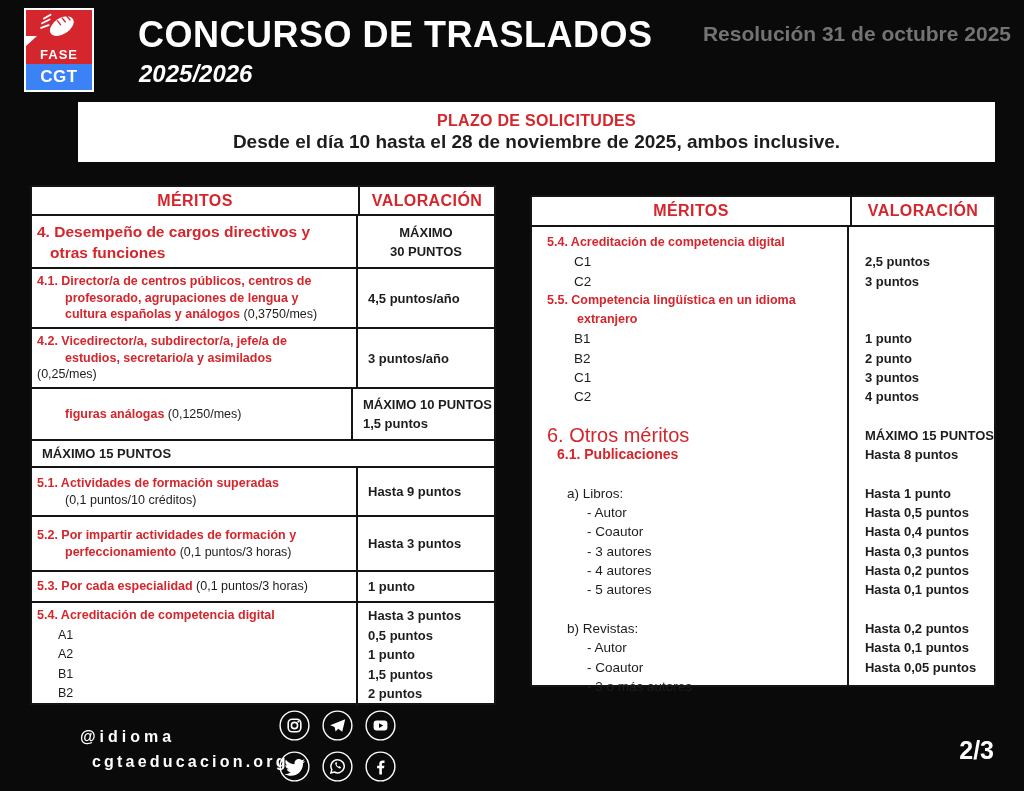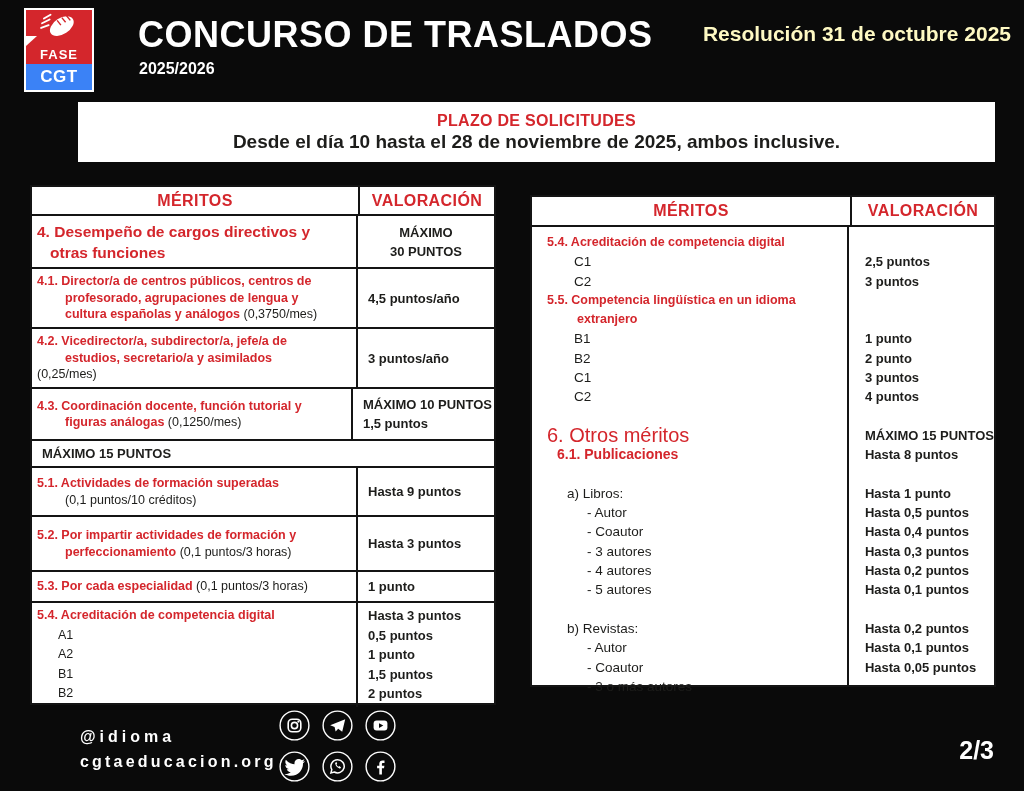--- a/index.html
+++ b/index.html
@@ -9,22 +9,22 @@
 
   
   .logo-card{position:absolute;left:24px;top:8px;width:70px;height:84px;background:#fff;padding:2px;box-sizing:border-box;}
   .logo-inner{position:relative;width:100%;height:100%;background:var(--red);overflow:hidden;}
   .logo-fist{position:absolute;left:0;top:1px;width:100%;height:32px;}
   .logo-wedge{position:absolute;left:0;top:26px;width:0;height:0;border-bottom:10px solid transparent;border-left:11px solid #fff;}
   .logo-fase{position:absolute;left:0;right:0;top:37px;text-align:center;color:#fff;font-weight:800;font-size:13px;letter-spacing:1px;}
   .logo-cgt{position:absolute;left:0;right:0;bottom:0;height:26px;background:#3b82f6;display:flex;align-items:center;justify-content:center;
             color:#fff;font-weight:800;font-size:17px;letter-spacing:.5px;}
   .title{position:absolute;left:138px;top:14px;color:#fff;font-weight:800;font-size:36px;letter-spacing:.5px;white-space:nowrap;}
-  .season{position:absolute;left:139px;top:60px;color:#fff;font-weight:700;font-size:16px;}
-  .resolution{position:absolute;right:13px;top:22px;color:#fef9c3;font-weight:700;font-size:21px;white-space:nowrap;}
+  .season{position:absolute;left:139px;top:60px;color:#fff;font-weight:700;font-size:24px;font-style:italic;}
+  .resolution{position:absolute;right:13px;top:22px;color:#737373;font-weight:700;font-size:21px;white-space:nowrap;}
 
   
   .banner{position:absolute;left:78px;top:102px;width:917px;height:60px;background:#fff;display:flex;flex-direction:column;
           align-items:center;justify-content:center;gap:1px;}
   .banner-title{color:var(--red);font-weight:800;font-size:16px;letter-spacing:.3px;}
   .banner-sub{color:var(--ink);font-weight:700;font-size:19px;}
 
   
   .tbl{position:absolute;background:#fff;border:2px solid var(--line);box-sizing:border-box;}
   .t-head{display:flex;border-bottom:2px solid var(--line);}
@@ -75,21 +75,21 @@
   .rt-merits .i1{padding-left:45px}
   .rt-merits .i2{padding-left:42px}
   .rt-merits .i3{padding-left:35px}
   .rt-merits .i4{padding-left:55px}
   .rt-merits .i5{padding-left:25px}
   .rt-values .rt-line{font-weight:600;font-size:13px;padding-left:16px;}
 
   
   .footer-text{position:absolute;left:80px;top:724px;color:#fff;font-weight:700;}
   .footer-text .handle{font-size:16px;letter-spacing:4px;line-height:25px;}
-  .footer-text .website{font-size:16px;letter-spacing:3.2px;line-height:25px;}
+  .footer-text .website{font-size:16px;letter-spacing:3.2px;line-height:25px;margin-left:12px;}
   .socials{position:absolute;left:279px;top:710px;width:134px;display:flex;flex-wrap:wrap;gap:10px 12px;}
   .soc{width:31px;height:31px;}
   .soc svg{display:block;}
   .page-num{position:absolute;right:30px;top:736px;color:#fff;font-weight:800;font-size:25px;}
 </style>
 </head>
 <body>
 
 <div class="page">
 
@@ -145,21 +145,20 @@
             <div class="line"><span class="seg red">4.2. Vicedirector/a, subdirector/a, jefe/a de</span></div>
             <div class="line ind2"><span class="seg red">estudios, secretario/a y asimilados</span></div>
             <div class="line"><span class="seg blk">(0,25/mes)</span></div>
           </div>
           <div class="lt-value">
             <div class="vline">3 puntos/año</div>
           </div>
         </div>
         <div class="lt-row">
           <div class="lt-merit">
-            <div class="line"><span class="seg red">4.3. Coordinación docente, función tutorial y</span></div>
             <div class="line ind2"><span class="seg red">figuras análogas </span><span class="seg blk">(0,1250/mes)</span></div>
           </div>
           <div class="lt-value">
             <div class="vline">MÁXIMO 10 PUNTOS</div>
             <div class="vline">1,5 puntos</div>
           </div>
         </div>
         <div class="lt-row">
           <div class="lt-value">
             <div class="vline">MÁXIMO 15 PUNTOS</div>

